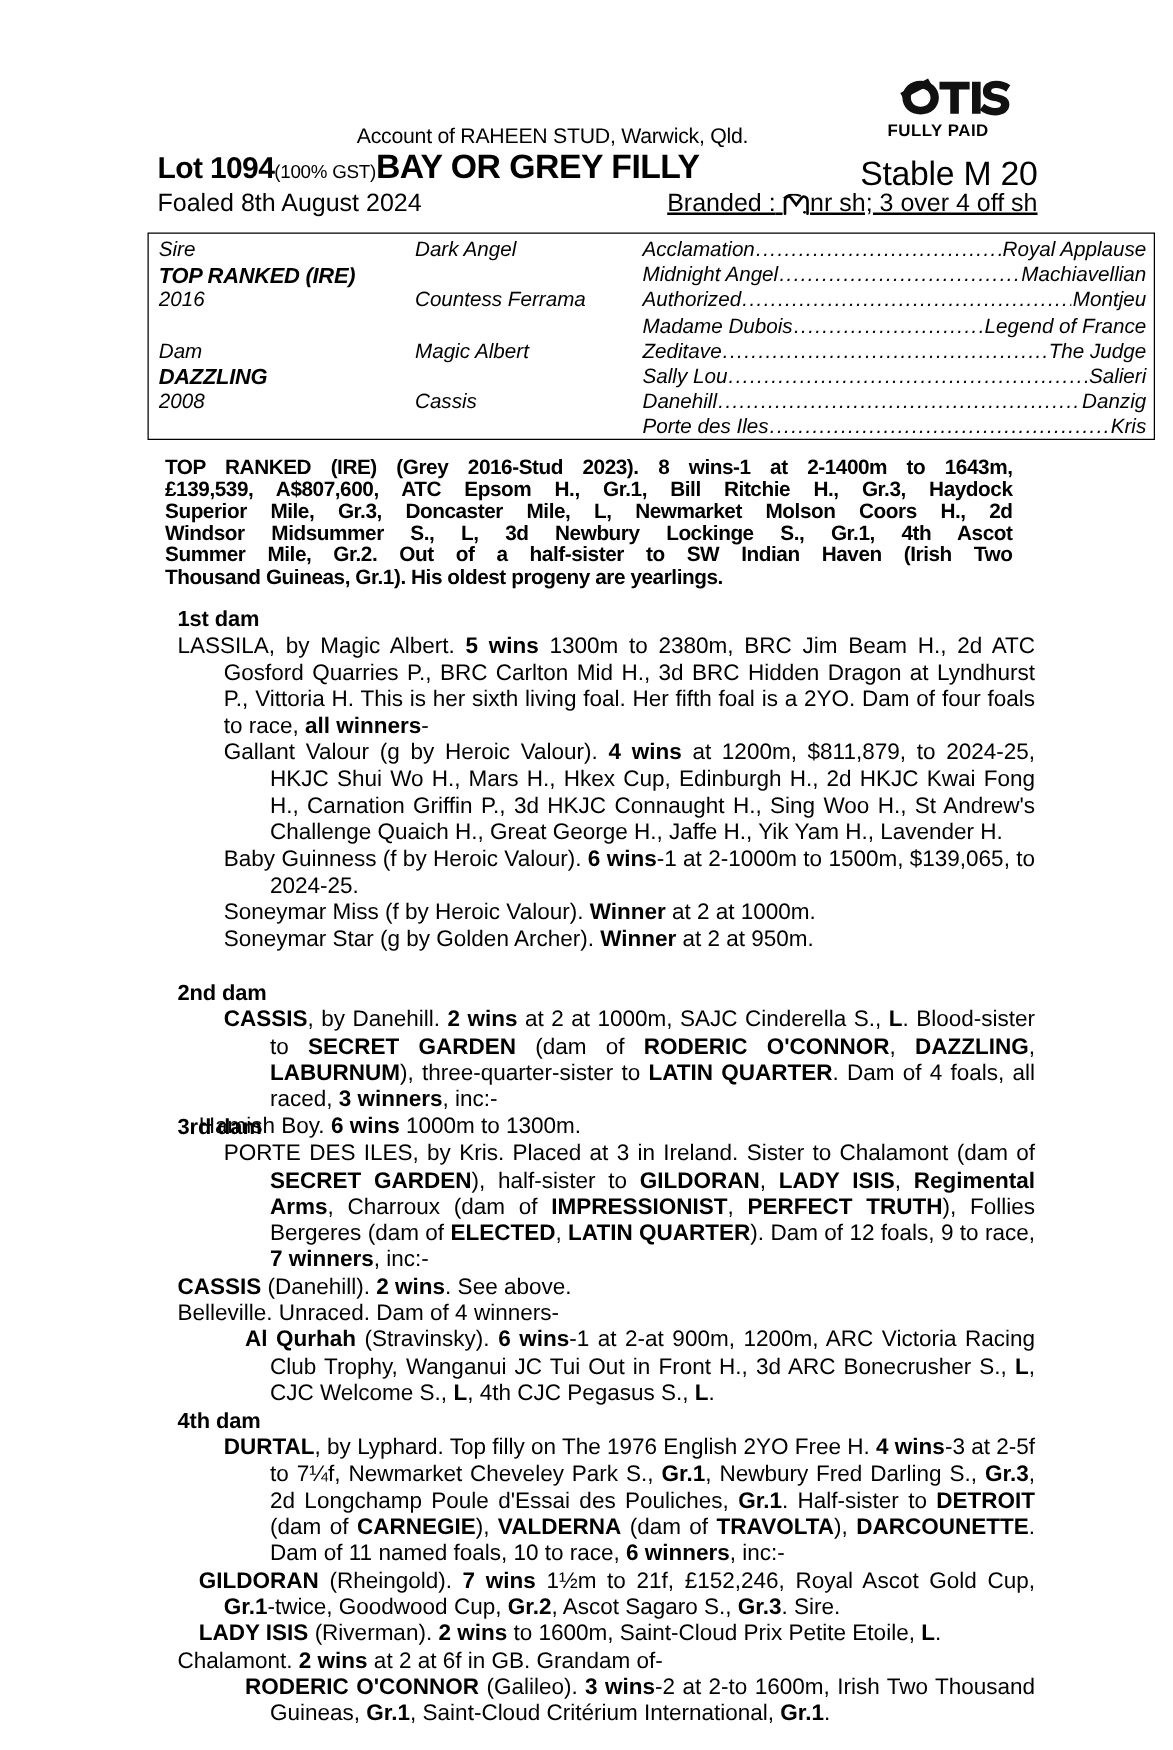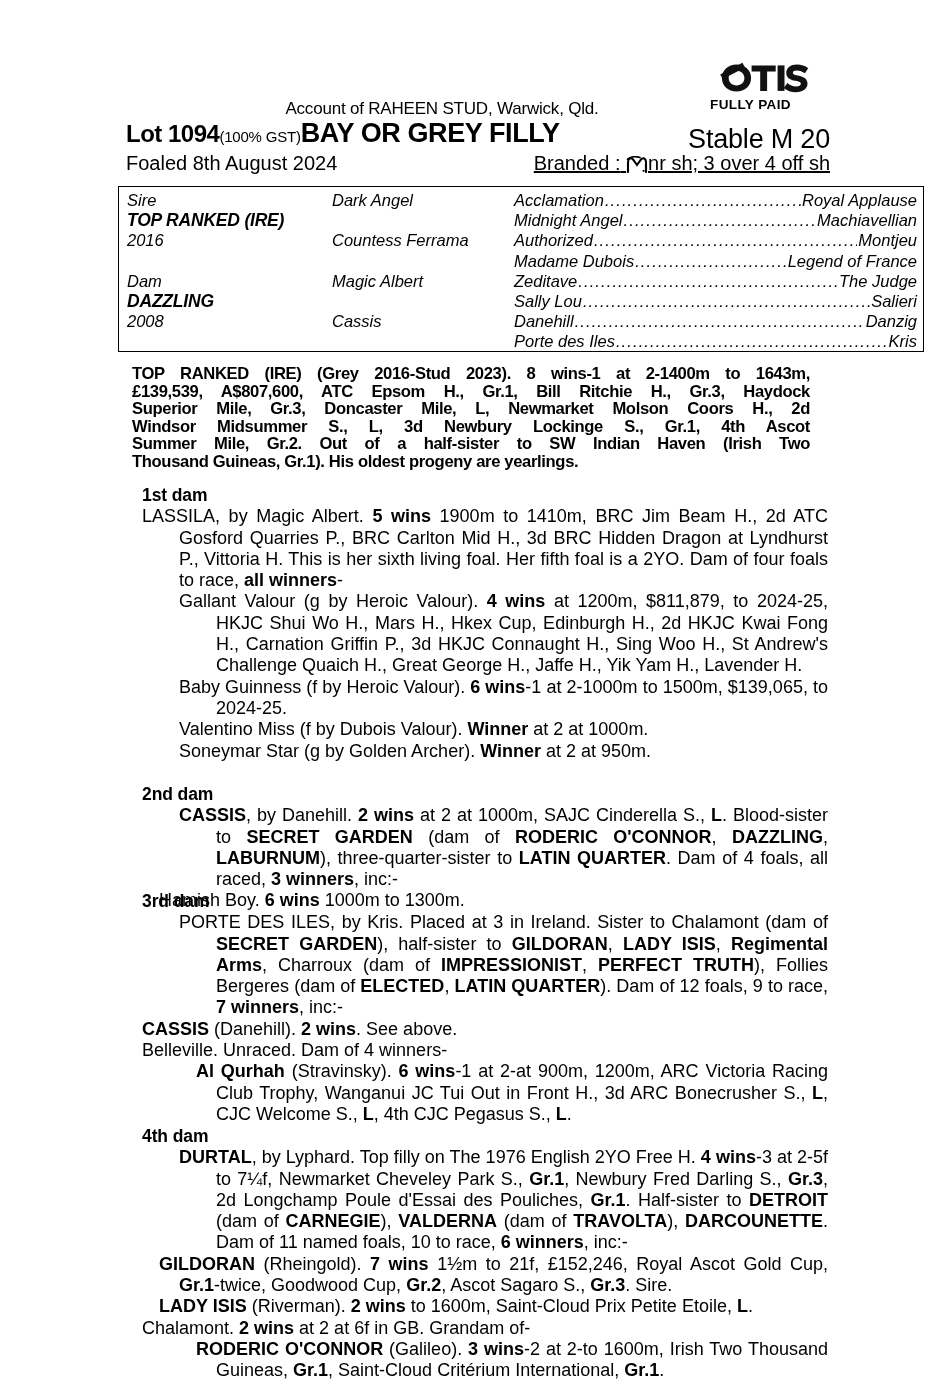--- a/index.html
+++ b/index.html
@@ -330,24 +330,24 @@
       <span style="text-align: justify; text-align-last: justify;">£139,539, A$807,600, ATC Epsom H., Gr.1, Bill Ritchie H., Gr.3, Haydock</span>
       <span style="text-align: justify; text-align-last: justify;">Superior Mile, Gr.3, Doncaster Mile, L, Newmarket Molson Coors H., 2d</span>
       <span style="text-align: justify; text-align-last: justify;">Windsor Midsummer S., L, 3d Newbury Lockinge S., Gr.1, 4th Ascot</span>
       <span style="text-align: justify; text-align-last: justify;">Summer Mile, Gr.2. Out of a half-sister to SW Indian Haven (Irish Two</span>
       <span style="text-align: left;">Thousand Guineas, Gr.1). His oldest progeny are yearlings.</span>
     </div>
 
   <div class="section" id="sec-first" style="top:485px;">
     <div class="dam-head">1st dam</div>
     <div id="first-body">
-        <div class="entry hang0"><span>LASSILA, by Magic Albert. </span><b>5 wins</b><span> 1900m to 1410m, BRC Jim Beam H., 2d ATC Gosford Quarries P., BRC Carlton Mid H., 3d BRC Hidden Dragon at Lyndhurst P., Vittoria H. This is her sixth living foal. Her fifth foal is a 2YO. Dam of four foals to race, </span><b>all winners</b><span>-</span></div>
+        <div class="entry hang0"><span>LASSILA, by Magic Albert. </span><b>5 wins</b><span> 1300m to 2380m, BRC Jim Beam H., 2d ATC Gosford Quarries P., BRC Carlton Mid H., 3d BRC Hidden Dragon at Lyndhurst P., Vittoria H. This is her sixth living foal. Her fifth foal is a 2YO. Dam of four foals to race, </span><b>all winners</b><span>-</span></div>
         <div class="entry hang2"><span>Gallant Valour (g by Heroic Valour). </span><b>4 wins</b><span> at 1200m, $811,879, to 2024-25, HKJC Shui Wo H., Mars H., Hkex Cup, Edinburgh H., 2d HKJC Kwai Fong H., Carnation Griffin P., 3d HKJC Connaught H., Sing Woo H., St Andrew's Challenge Quaich H., Great George H., Jaffe H., Yik Yam H., Lavender H.</span></div>
         <div class="entry hang2"><span>Baby Guinness (f by Heroic Valour). </span><b>6 wins</b><span>-1 at 2-1000m to 1500m, $139,065, to 2024-25.</span></div>
-        <div class="entry hang2"><span>Valentino Miss (f by Dubois Valour). </span><b>Winner</b><span> at 2 at 1000m.</span></div>
+        <div class="entry hang2"><span>Soneymar Miss (f by Heroic Valour). </span><b>Winner</b><span> at 2 at 1000m.</span></div>
         <div class="entry hang2"><span>Soneymar Star (g by Golden Archer). </span><b>Winner</b><span> at 2 at 950m.</span></div>
       </div>
   </div>
 
   <div class="section" id="sec-second" style="top:753px;margin-top:31px;">
     <div class="dam-head">2nd dam</div>
     <div id="second-body">
         <div class="entry hang2"><b>CASSIS</b><span>, by Danehill. </span><b>2 wins</b><span> at 2 at 1000m, SAJC Cinderella S., </span><b>L</b><span>. Blood-sister to </span><b>SECRET GARDEN</b><span> (dam of </span><b>RODERIC O'CONNOR</b><span>, </span><b>DAZZLING</b><span>, </span><b>LABURNUM</b><span>), three-quarter-sister to </span><b>LATIN QUARTER</b><span>. Dam of 4 foals, all raced, </span><b>3 winners</b><span>, inc:-</span></div>
         <div class="entry hang1"><span>Hamish Boy. </span><b>6 wins</b><span> 1000m to 1300m.</span></div>
       </div>

